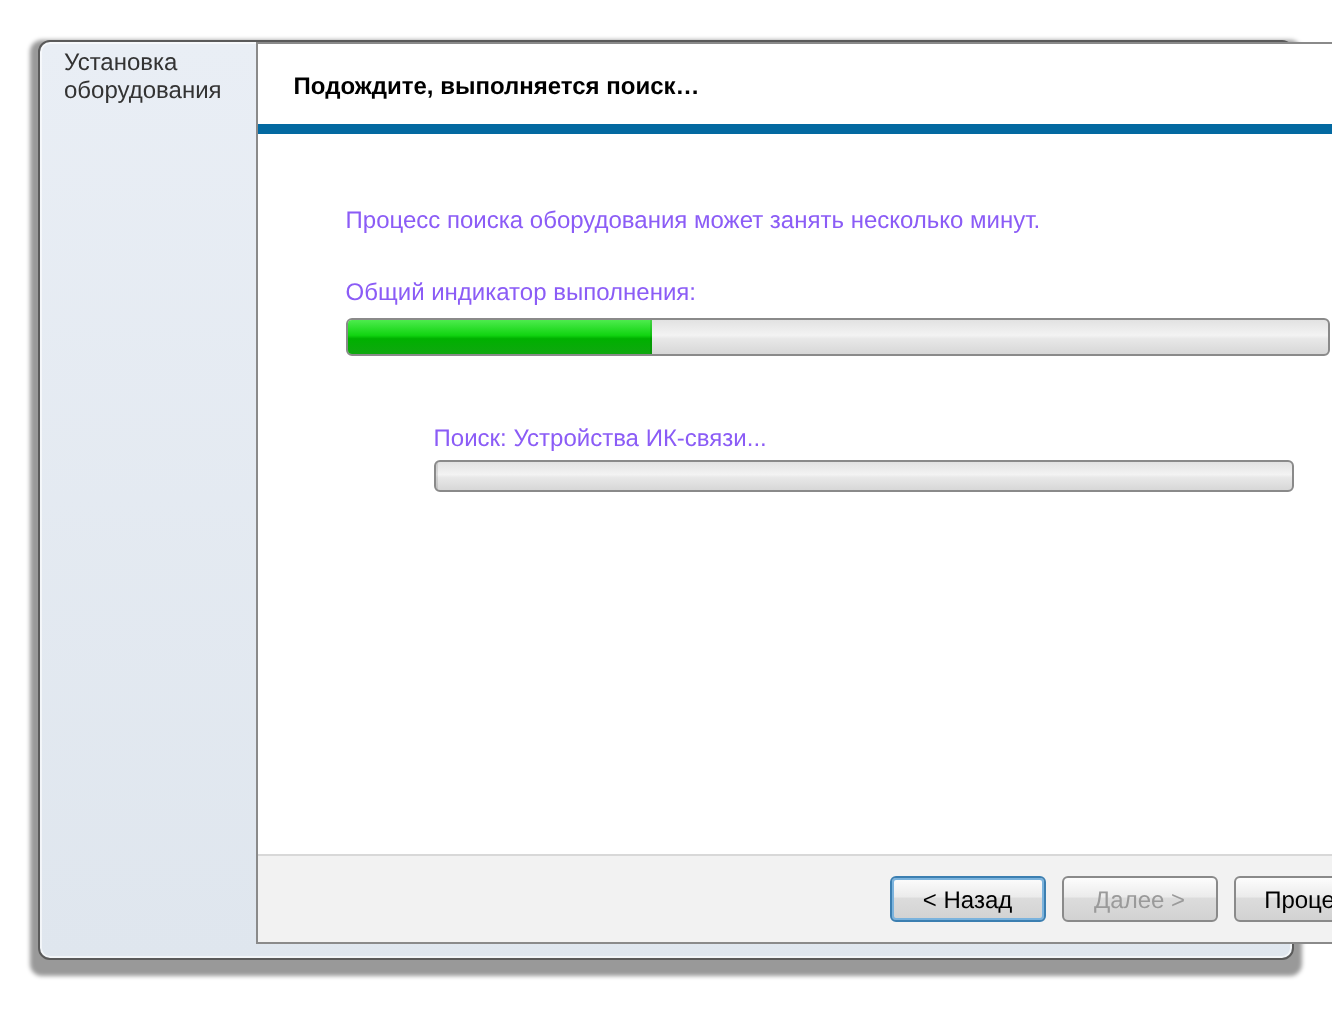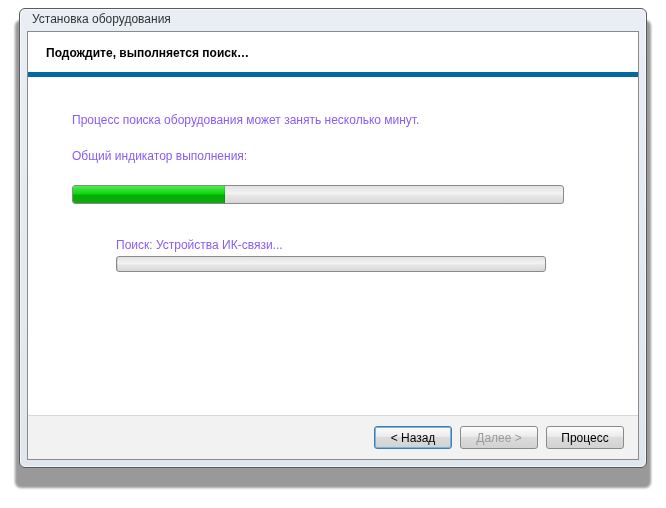--- a/index.html
+++ b/index.html
@@ -14,27 +14,27 @@
     .outer-shadow {
       position: absolute;
       left: 15px; top: 20px;
       width: 636px; height: 468px;
       border-radius: 6px;
       background: rgba(0,0,0,.4);
       filter: blur(1px);
     }
     .window {
       position: absolute;
-      left: 19px; top: 8px;
+      left: 19px; top: 20px;
       width: 628px; height: 460px;
       border-radius: 6px;
       border: 1px solid #5a5a5a;
       background: linear-gradient(#e9eef5, #dfe6ee);
       box-shadow: inset 0 0 0 1px rgba(255,255,255,.6);
-      display: flex; flex-direction: column;
+      display: flex; 
     }
     .titlebar {
       height: 22px;
       padding: 3px 10px 0 12px;
       color: #333;
       font-size: 12px;
     }
     .client {
       flex: 1;
       margin: 0 7px 7px 7px;
@@ -48,21 +48,21 @@
       color: #000;
       border-bottom: 5px solid #0369a1;
       background: #fff;
     }
     .content {
       flex: 1;
       padding: 36px 44px 10px 44px;
       color: #8b5cf6;
     }
     .info-text { margin-bottom: 22px; }
-    .label { margin-bottom: 22px; }
+    .label { margin-bottom: 6px; }
     .progressbar {
       height: 19px;
       border: 1px solid #8a8a8a;
       border-radius: 3px;
       background: linear-gradient(#e2e2e2, #f3f3f3 45%, #e8e8e8 55%, #d7d7d7);
       overflow: hidden;
       position: relative;
     }
     .progressbar.main { width: 492px; }
     .progressbar .fill {

